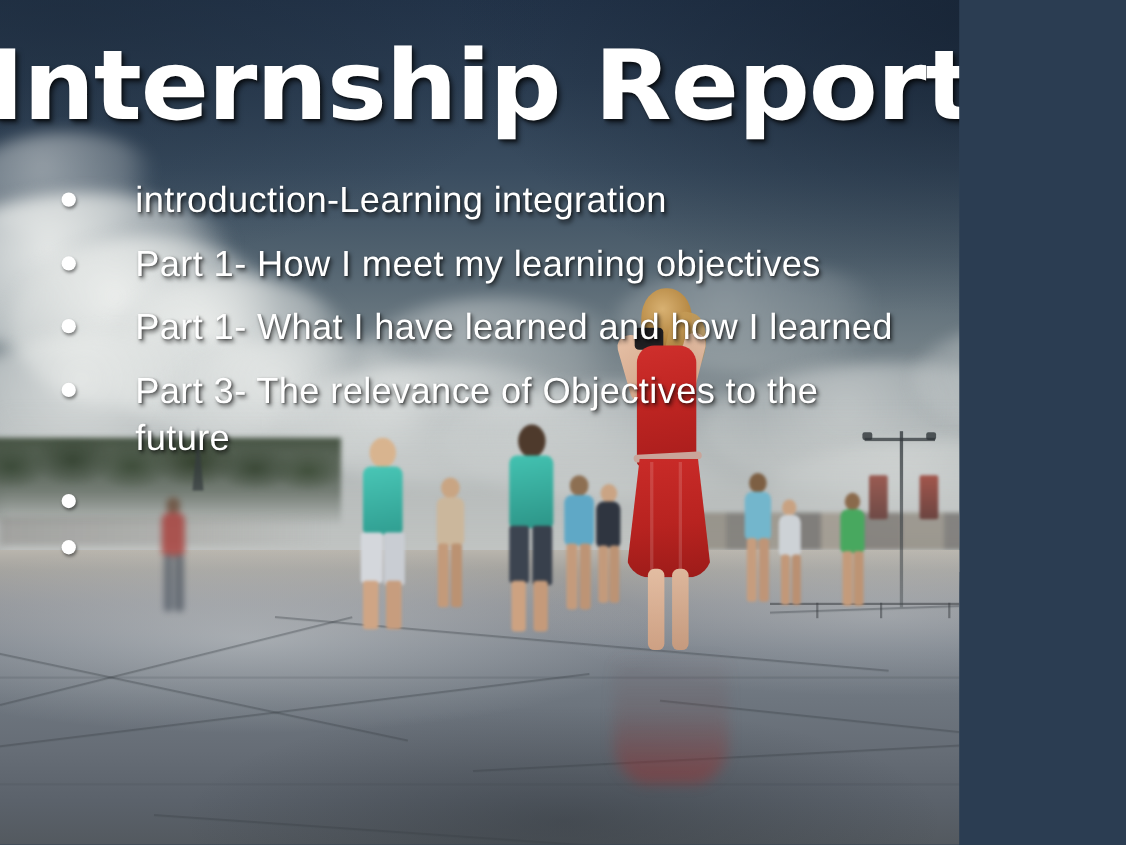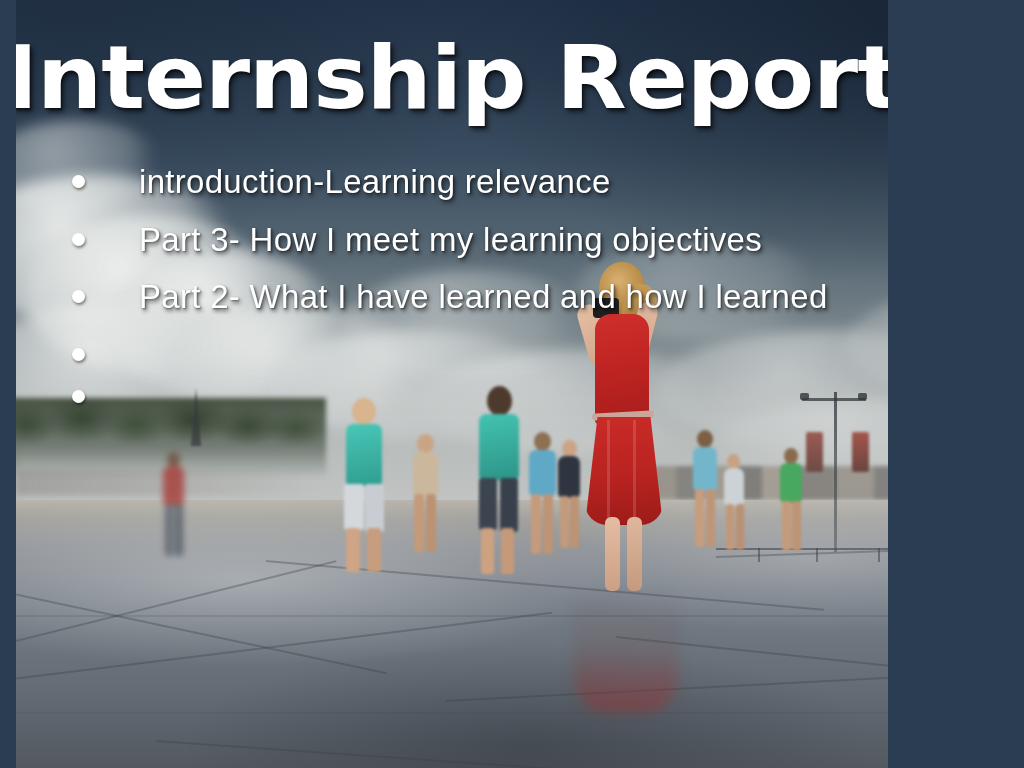--- a/index.html
+++ b/index.html
@@ -8,21 +8,20 @@
     width:1024px; height:768px;
     overflow:hidden;
     background:#2b3d52;
     font-family:"Liberation Sans", sans-serif;
   }
 
   .slide {
     position:relative;
     width:872px; height:768px;
     overflow:hidden;
-    margin-left:16px;
   }
 
   
   .bg { position:absolute; inset:0; overflow:hidden; }
 
   
   .sky {
     position:absolute; left:0; top:0; width:1024px; height:520px;
     background:
       linear-gradient(180deg,
@@ -449,33 +448,37 @@
   </div>
 
   <div class="content">
 
     <h1 class="title">Internship Report</h1>
 
     <ul class="bullets" style="list-style:none;">
 
       <li class="bullet-item">
         <span class="bullet-dot"></span>
-        <span class="bullet-text">introduction-Learning relevance</span>
-      </li>
-
-      <li class="bullet-item">
-        <span class="bullet-dot"></span>
-        <span class="bullet-text">Part 3- How I meet my learning objectives</span>
-      </li>
-
-      <li class="bullet-item">
-        <span class="bullet-dot"></span>
-        <span class="bullet-text">Part 2- What I have learned and how I learned</span>
-      </li>
-
+        <span class="bullet-text">introduction-Learning integration</span>
+      </li>
+
+      <li class="bullet-item">
+        <span class="bullet-dot"></span>
+        <span class="bullet-text">Part 1- How I meet my learning objectives</span>
+      </li>
+
+      <li class="bullet-item">
+        <span class="bullet-dot"></span>
+        <span class="bullet-text">Part 1- What I have learned and how I learned</span>
+      </li>
+
+      <li class="bullet-item">
+        <span class="bullet-dot"></span>
+        <span class="bullet-text">Part 3- The relevance of Objectives to the future</span>
+      </li>
 
       <li class="bullet-item">
         <span class="bullet-dot"></span>
       </li>
 
       <li class="bullet-item">
         <span class="bullet-dot"></span>
       </li>
 
     </ul>

